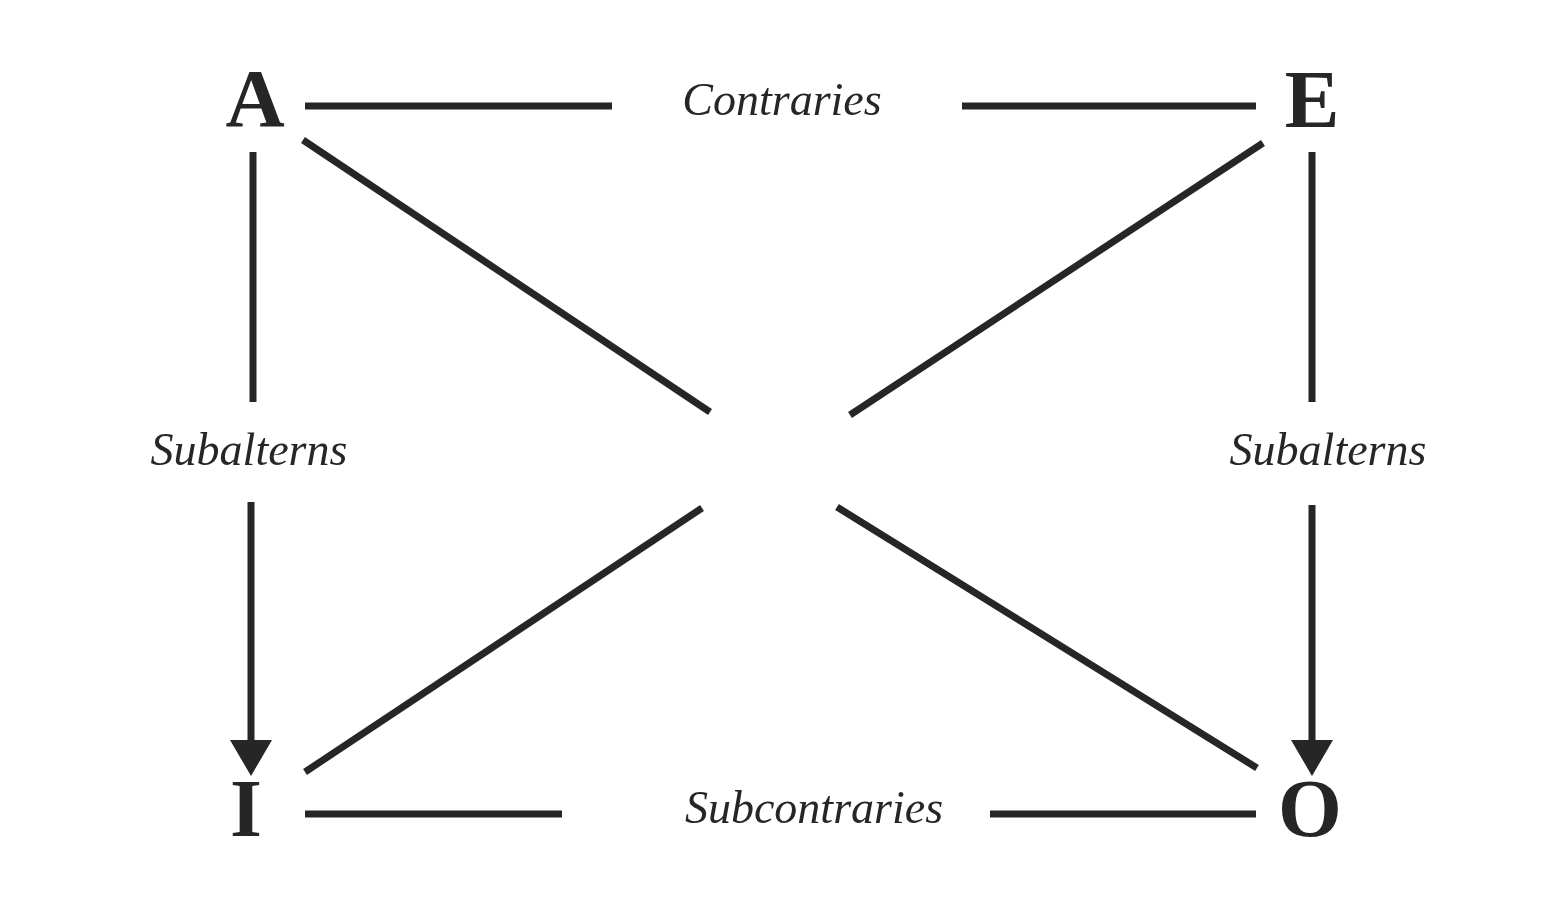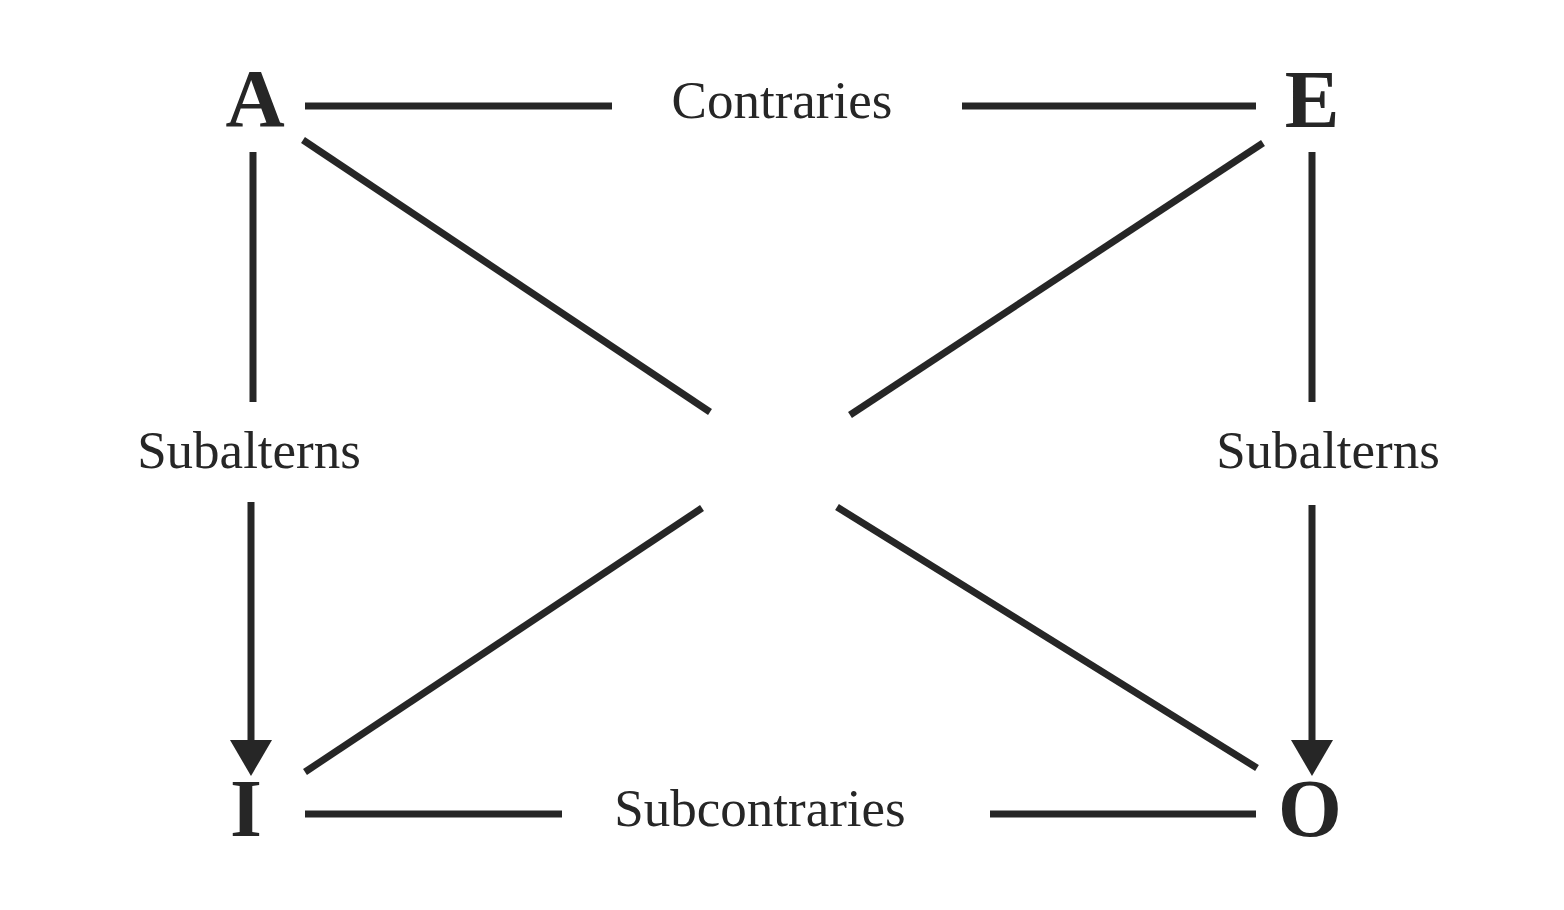--- a/index.html
+++ b/index.html
@@ -28,24 +28,25 @@
     transform: translate(-50%, -50%);
     font-size: 82px;
     font-weight: bold;
     line-height: 1;
     white-space: nowrap;
     letter-spacing: 0;
   }
   .edge-label {
     position: absolute;
     transform: translate(-50%, -50%);
-    font-size: 53px;
+    font-size: 46px;
     font-weight: normal;
     line-height: 1;
     white-space: nowrap;
+    font-style: italic;
   }
 </style>
 </head>
 <body>
 
 <div class="canvas">
 
   <svg class="lines-svg" viewBox="0 0 1564 910" aria-hidden="true">
     <g stroke="#262626" stroke-width="7" fill="none">
 
@@ -71,17 +72,17 @@
       <polygon points="1291,740 1333,740 1312,776"></polygon>
     </g>
   </svg>
 
   <div class="node-letter" style="left:255px; top:99px;">A</div>
   <div class="node-letter" style="left:1312px; top:100px;">E</div>
   <div class="node-letter" style="left:246px; top:809px;">I</div>
   <div class="node-letter" style="left:1310px; top:809px;">O</div>
 
   <div class="edge-label" style="left:782px; top:100px;">Contraries</div>
-  <div class="edge-label" style="left:760px; top:808px;">Subcontraries</div>
+  <div class="edge-label" style="left:814px; top:808px;">Subcontraries</div>
   <div class="edge-label" style="left:249px; top:450px;">Subalterns</div>
   <div class="edge-label" style="left:1328px; top:450px;">Subalterns</div>
 
 </div>
 
 </body></html>

